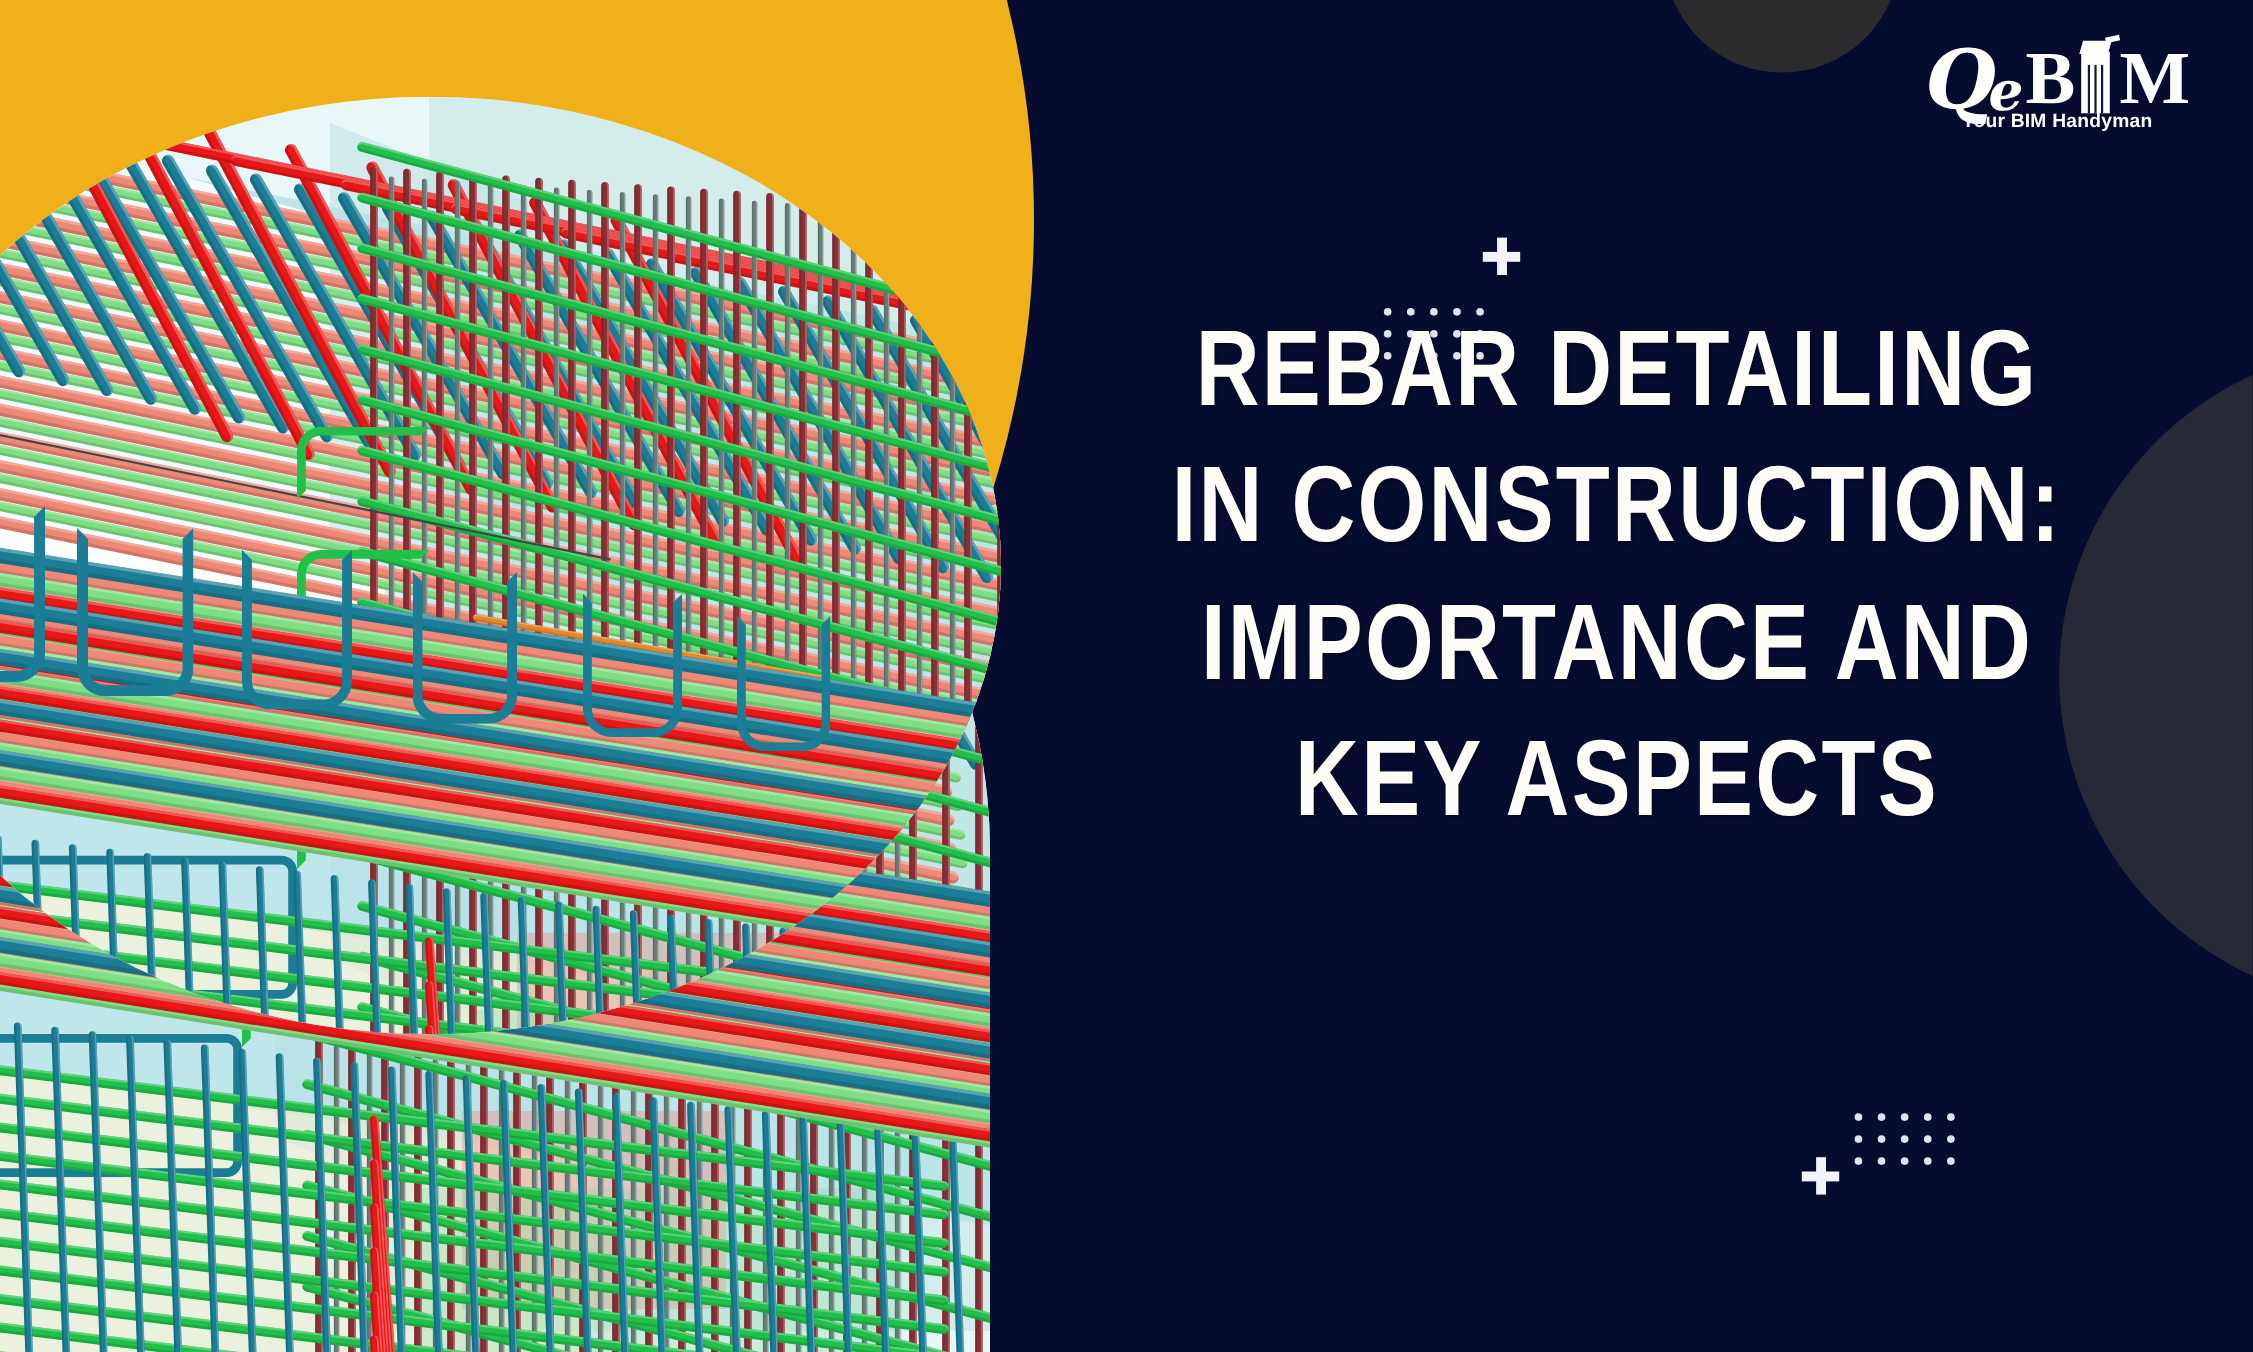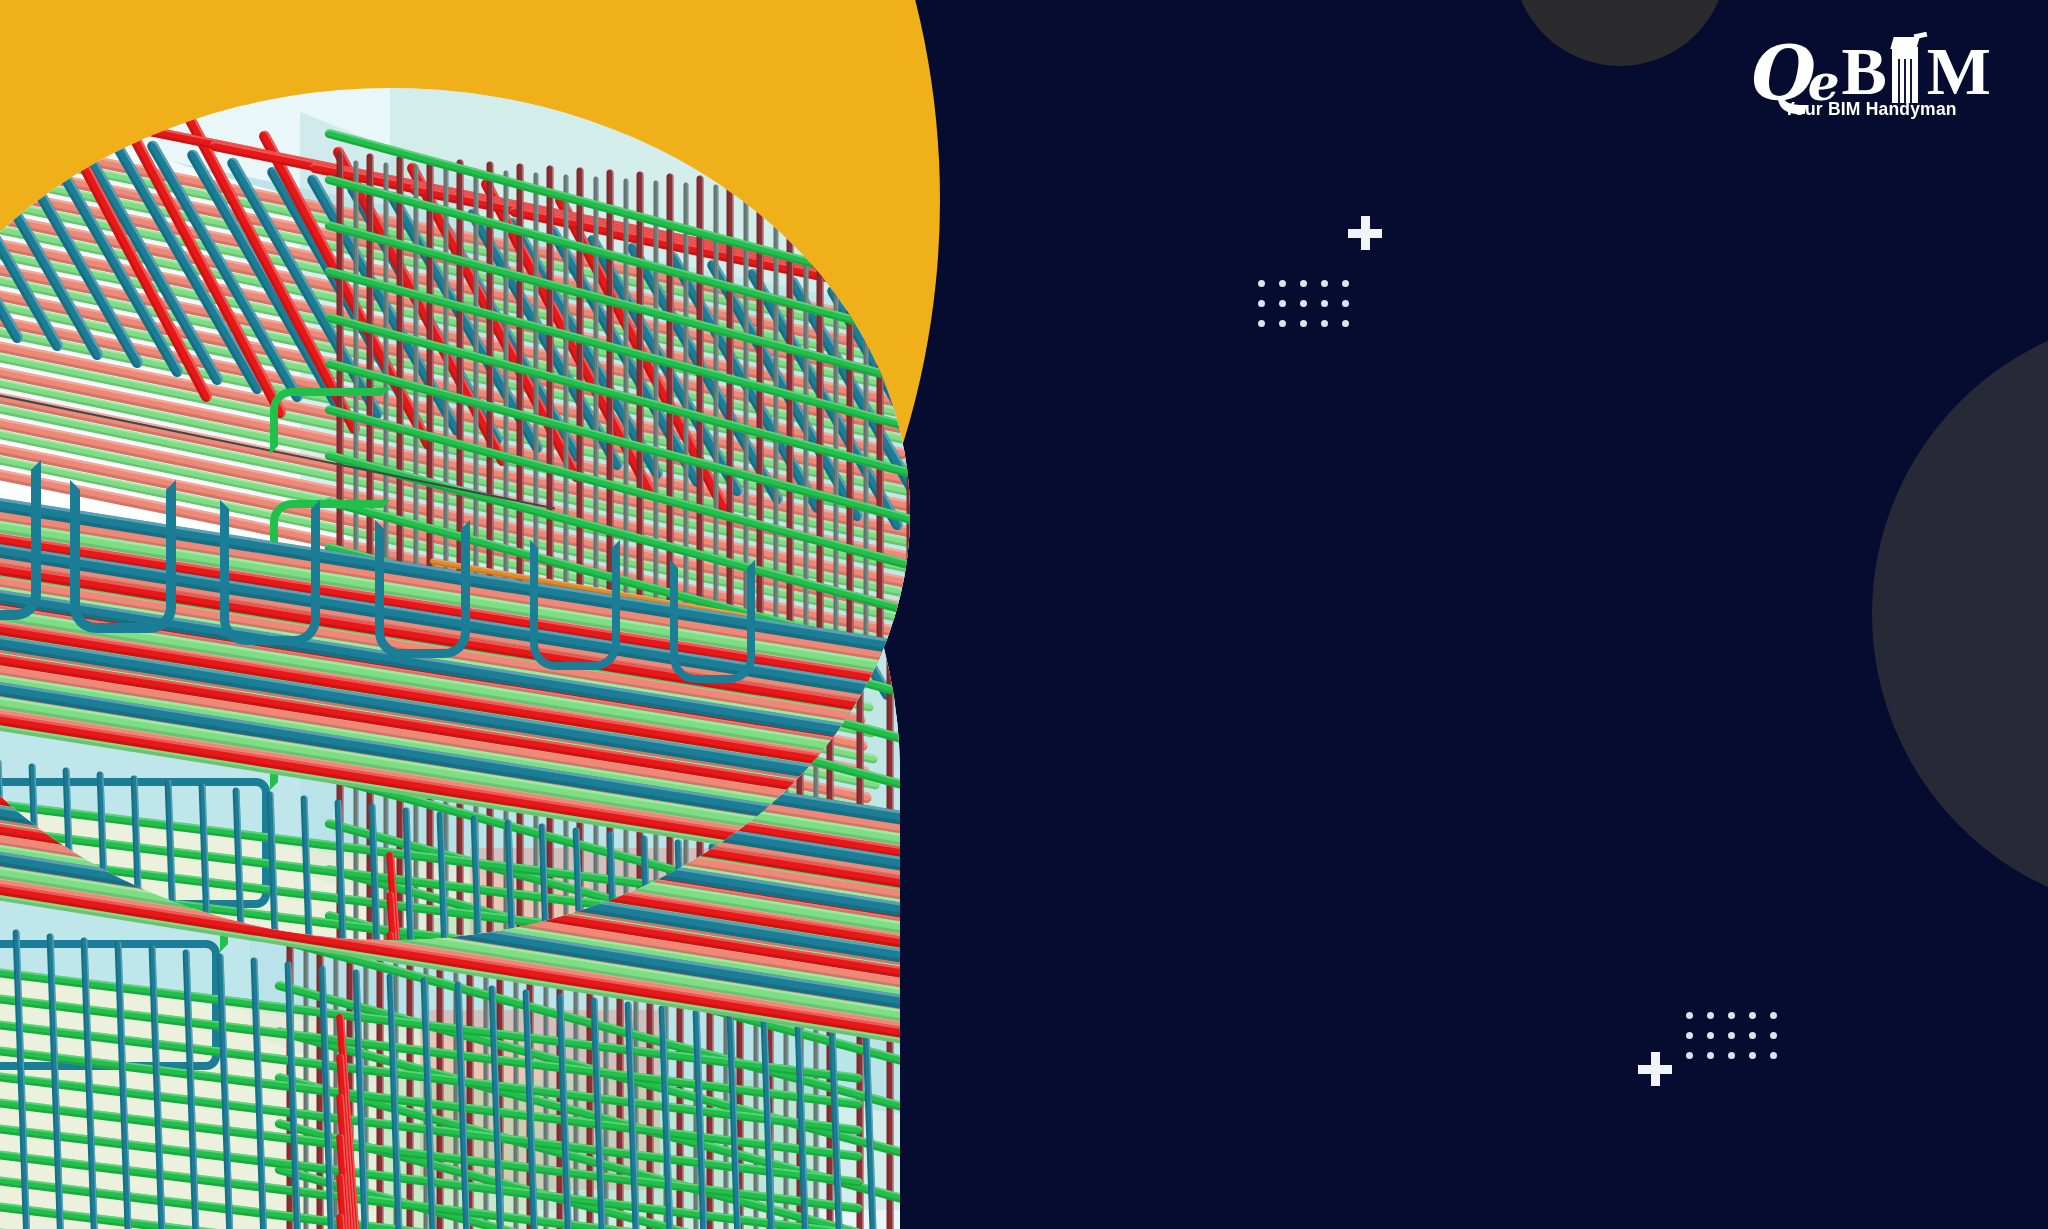--- a/index.html
+++ b/index.html
@@ -824,15 +824,21 @@
         <span></span>
         <span></span>
       <span></span>
         <span></span>
         <span></span>
         <span></span>
         <span></span>
     </div>
     <div class="plus p-bottom"></div>
 
+    <div class="headline">
+      <div class="headline-line">REBAR DETAILING</div>
+      <div class="headline-line">IN CONSTRUCTION:</div>
+      <div class="headline-line">IMPORTANCE AND</div>
+      <div class="headline-line">KEY ASPECTS</div>
+    </div>
 
   </div>
 </div>
 
 </body></html>

